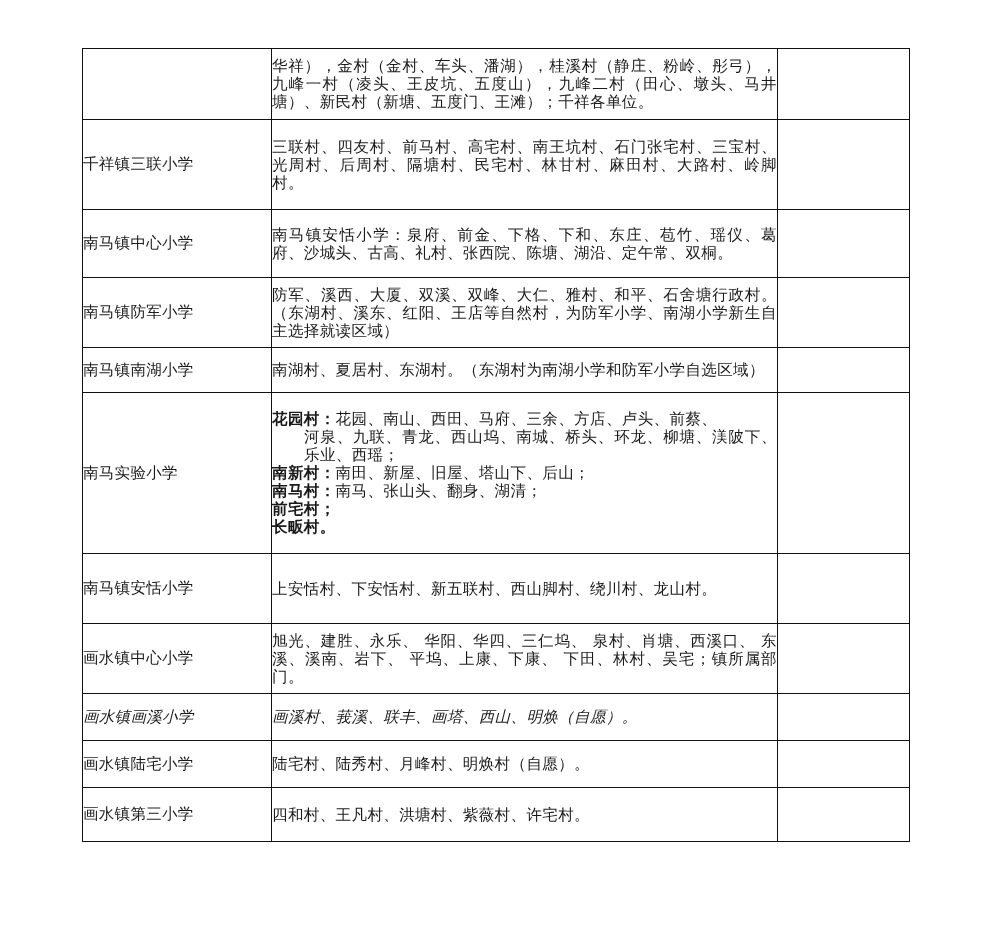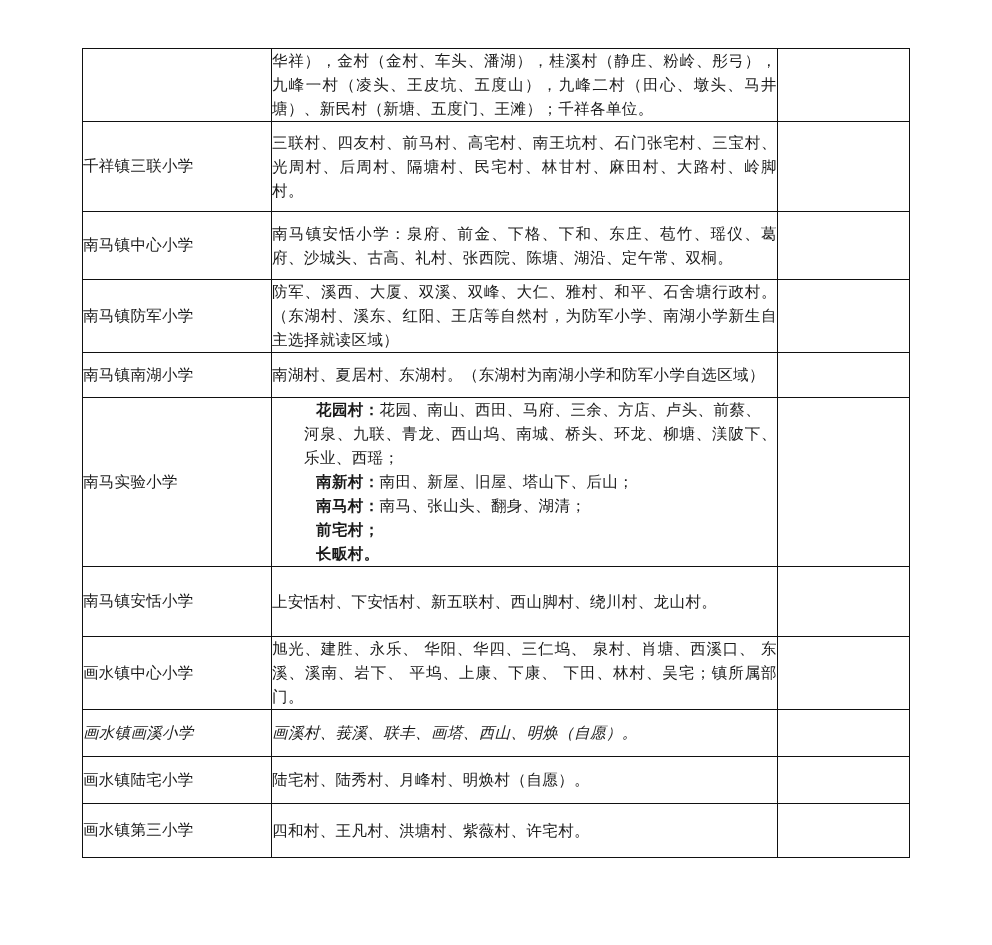--- a/index.html
+++ b/index.html
@@ -4,26 +4,26 @@
   <style>
     html, body { margin: 0; padding: 0; background: #ffffff; }
     body { width: 992px; height: 945px; position: relative; overflow: hidden;
            font-family: "DejaVu Serif", "Liberation Serif", serif; color: #1a1a1a; }
     table.zone { position: absolute; left: 82px; top: 48px; width: 827px;
                  border-collapse: collapse; table-layout: fixed; }
     table.zone td, table.zone th { border: 1.5px solid #111; padding: 0; vertical-align: middle; }
     col.c1 { width: 189px; } col.c2 { width: 506px; } col.c3 { width: 132px; }
     th { font-weight: bold; font-size: 16px; text-align: center; height: 50px; color: #111; }
     td.school { font-size: 15.5px; padding-left: 10px; letter-spacing: 0.3px; }
-    td.area { font-size: 15.5px; line-height: 24px; padding: 0 6px 0 9px;
+    td.area { font-size: 15.5px; line-height: 18px; padding: 0 6px 0 9px;
               text-align: justify; text-align-last: left; letter-spacing: 0.4px; }
     td.note { }
     .bold { font-weight: bold; }
     .indent { padding-left: 32px; display: block; }
-    .line { display: block; margin-left: 44px; }
+    .line { display: block; }
   </style>
 </head>
 <body>
 
 <table class="zone">
   <colgroup>
       <col class="c1">
       <col class="c2">
       <col class="c3">
     </colgroup>

